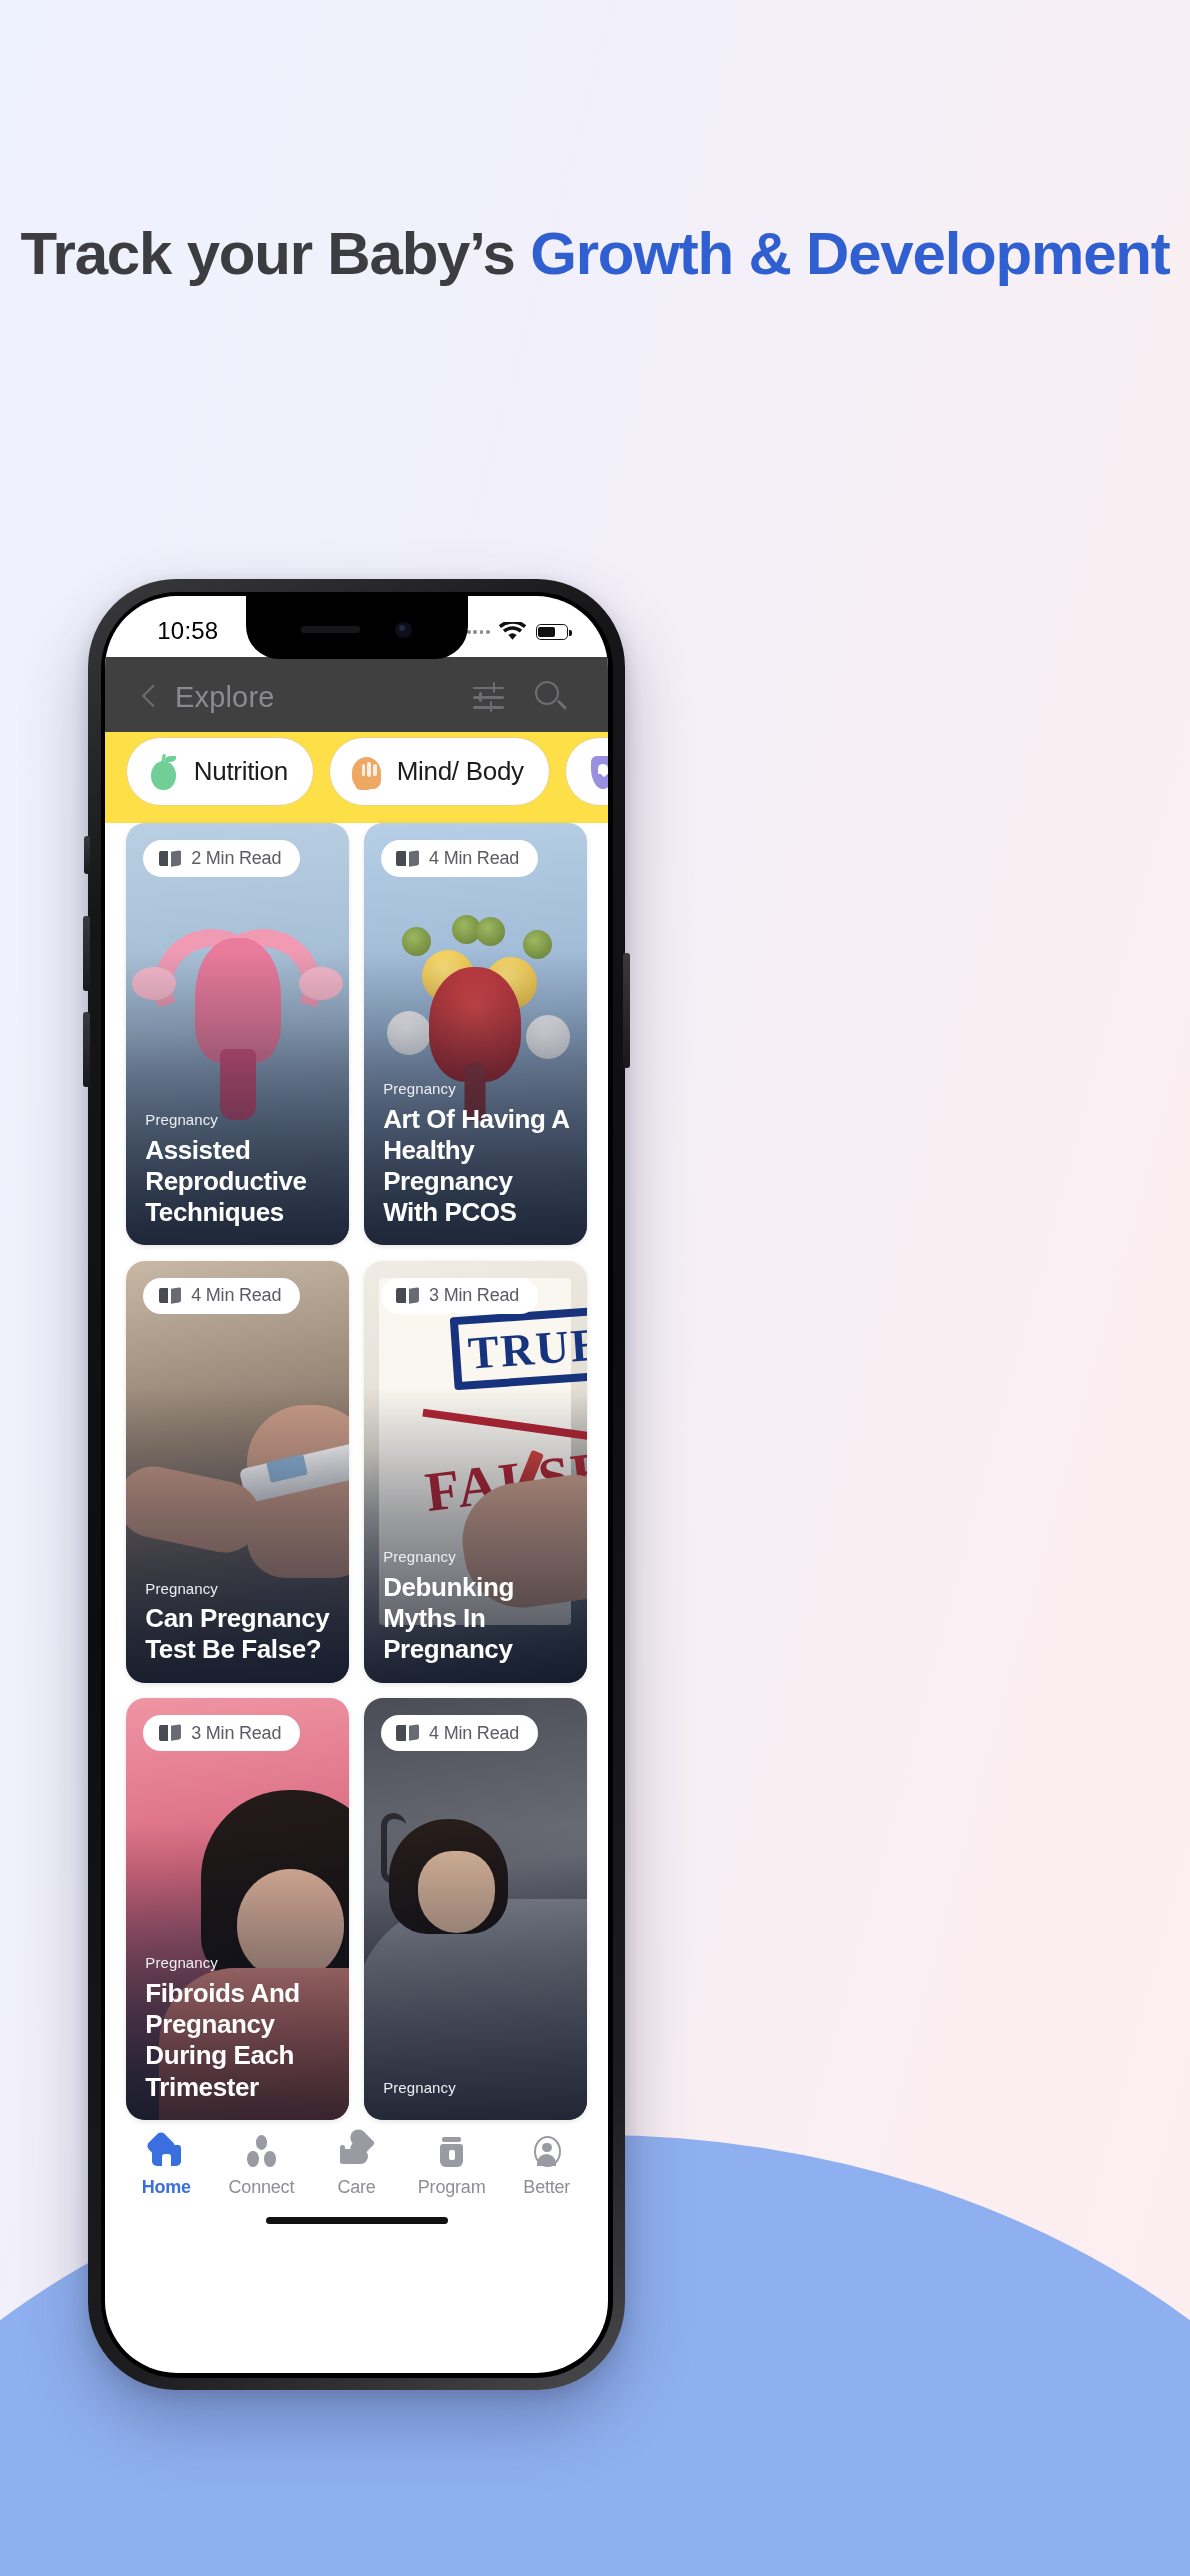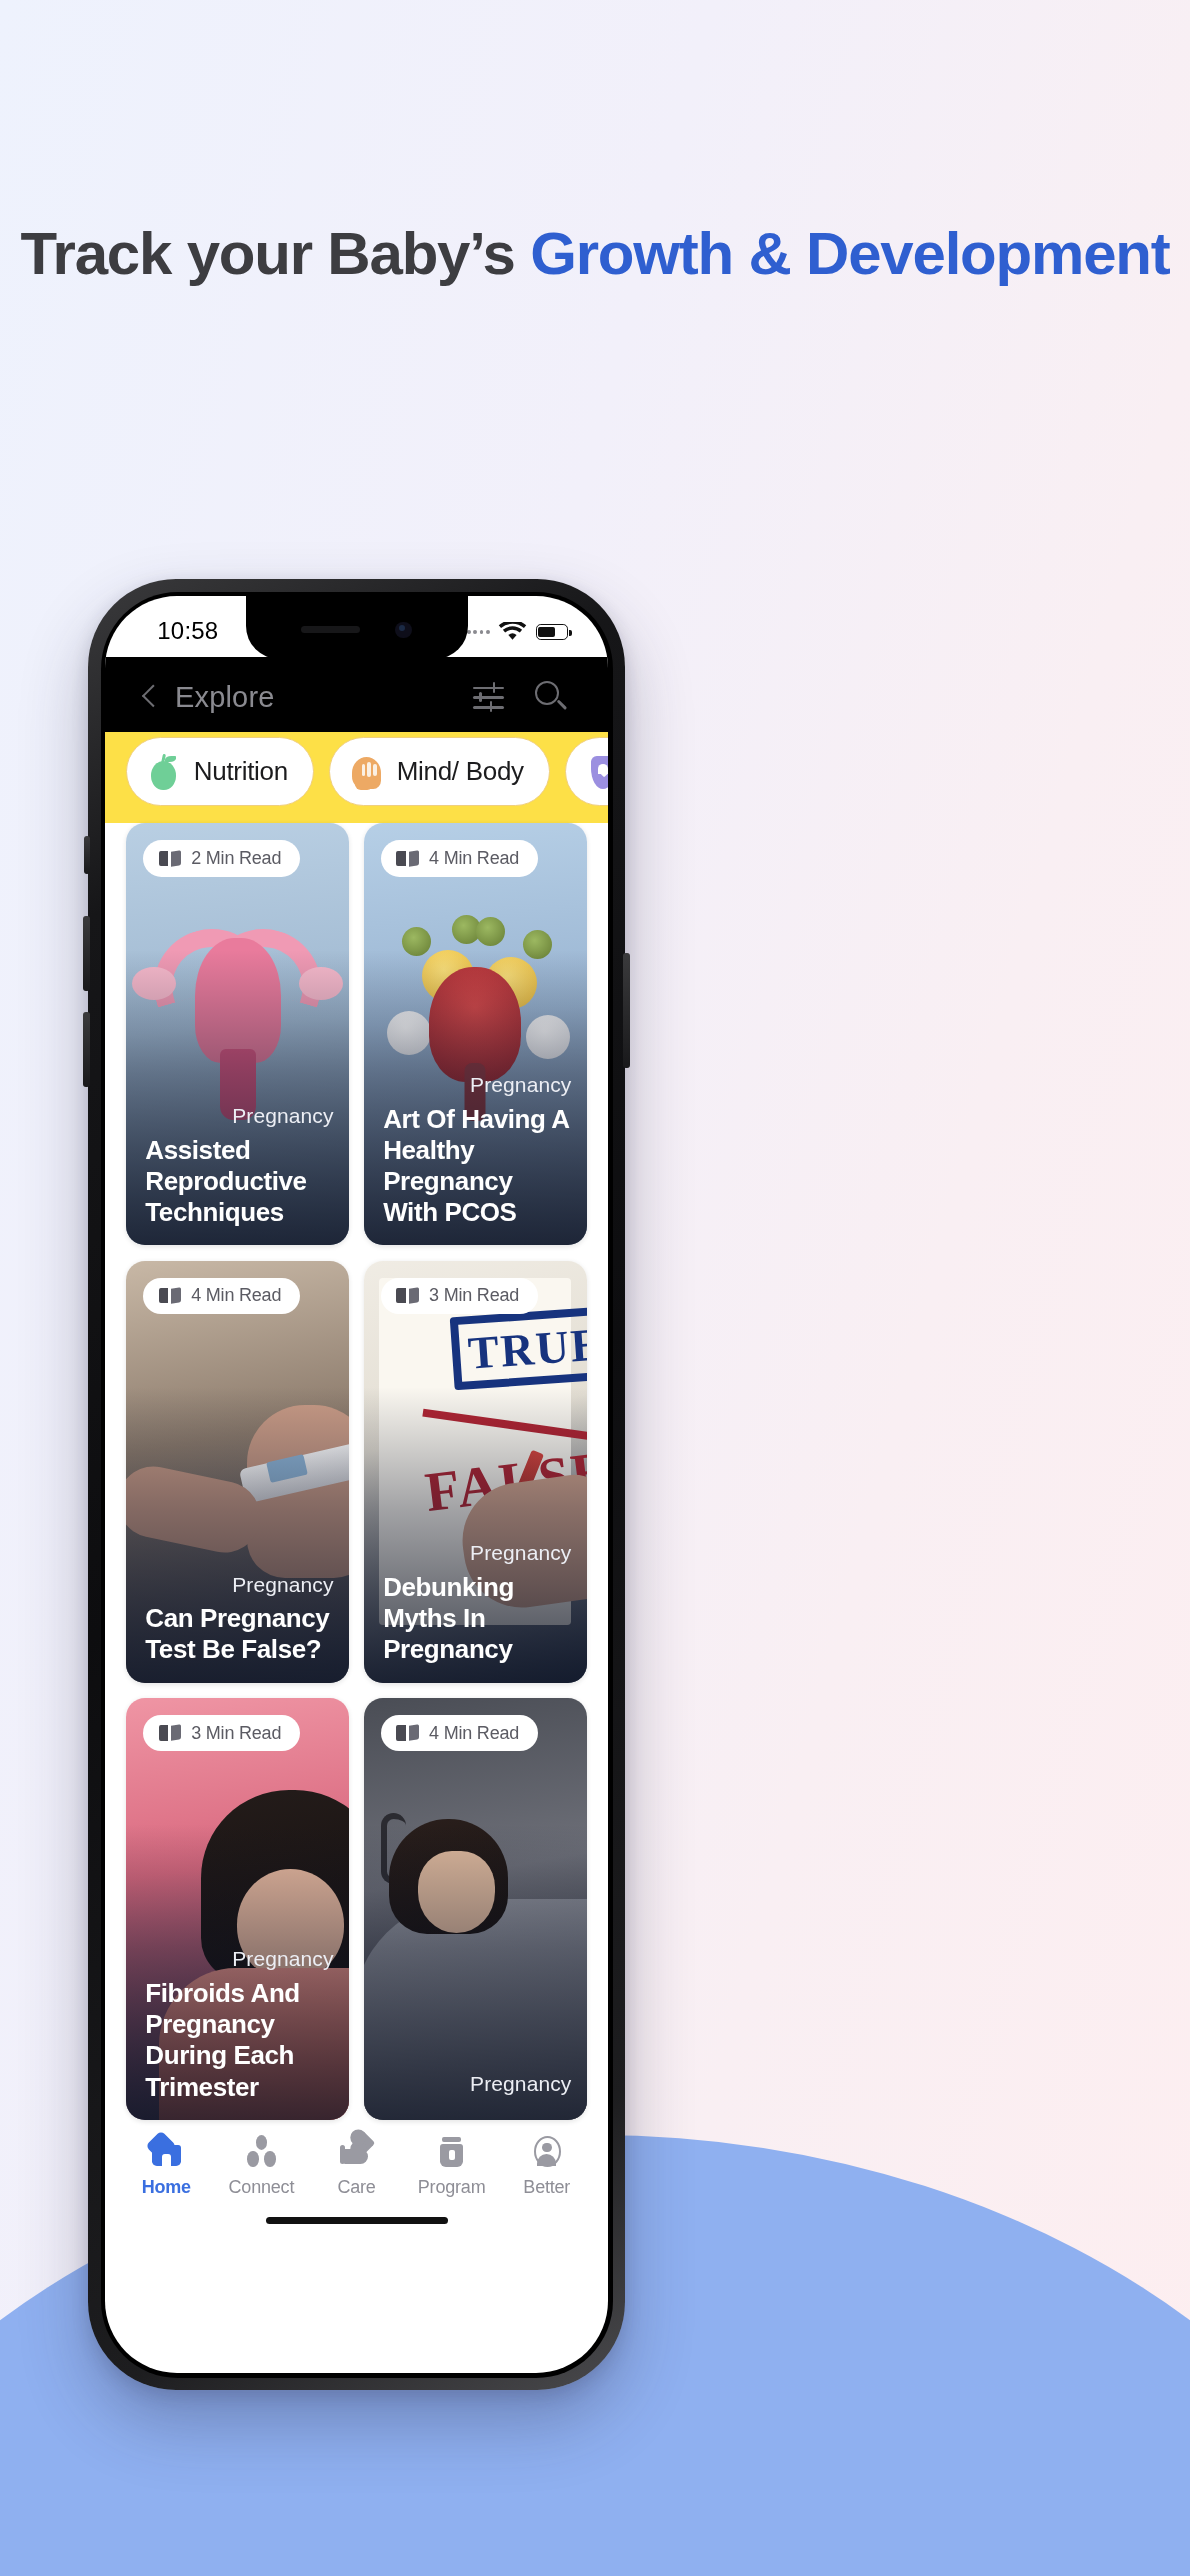--- a/index.html
+++ b/index.html
@@ -69,21 +69,21 @@
     width:222px; height:63px; background:#000;
     border-radius:0 0 33px 33px; z-index:9;
     display:flex; align-items:center; justify-content:center; gap:35px;
   }
   .speaker{ width:59px; height:6.7px; border-radius:4.8px; background:#171719; margin-top:3.8px;}
   .camera{ width:16.3px; height:16.3px; border-radius:50%; background:#0e0e1a; margin-top:3.8px; position:relative;}
   .camera::after{content:"";position:absolute;left:3.8px;top:3.8px;width:5.8px;height:5.8px;border-radius:50%;background:#1b2a45;}
 
   
   .app-header{
-    display:flex; align-items:center; padding:19px 36px 13.4px 31px; background:#000000;
+    display:flex; align-items:center; padding:19px 36px 13.4px 31px; background:#404040;
   }
   .back-chev{ width:29px; height:29px; position:relative; flex:0 0 auto; }
   .back-chev::before{
     content:""; position:absolute; left:8.6px; top:4.8px; width:14.4px; height:14.4px;
     border-left:2.9px solid #6d6d72; border-bottom:2.9px solid #6d6d72;
     transform:rotate(45deg);
   }
   .page-title{ font-size:29px; color:#8a8a90; margin-left:9.6px; letter-spacing:0.2px; }
   .header-spacer{ flex:1; }
   .hdr-icon{ width:42px; height:42px; margin-left:21px; position:relative; flex:0 0 auto; }
@@ -144,21 +144,21 @@
   .badge{
     position:absolute; left:17px; top:17px; display:flex; align-items:center; gap:9.6px;
     background:#fff; border-radius:29px; padding:7.7px 19px 7.7px 15.3px;
   }
   .badge-txt{ font-size:18px; color:#5b5b63; letter-spacing:-0.2px; white-space:nowrap; }
   .ic-book{ width:23px; height:19px; position:relative; flex:0 0 auto; }
   .ic-book i{ position:absolute; top:1.9px; width:9.6px; height:15.3px; background:#4a4a52; }
   .ic-book i.pl{ left:0; border-radius:1.9px 0 0 1.9px; }
   .ic-book i.pr{ left:12.5px; border-radius:0 1.9px 1.9px 0; background:#6a6a74; transform:skewY(-9deg); }
   .card-txt{ position:absolute; left:19px; right:15.3px; bottom:17px; }
-  .card-kicker{ font-size:21px; color:#eceef4; margin-bottom:6.7px; letter-spacing:0.1px;text-align:right; }
+  .card-kicker{ font-size:15px; color:#eceef4; margin-bottom:6.7px; letter-spacing:0.1px; }
   .card-title{ font-size:26px; font-weight:bold; color:#fff; line-height:1.2; letter-spacing:-0.4px; }
 
   
   .art-uterus{ background:linear-gradient(175deg,#b9cfe3 0%,#9fb8d0 48%,#5b6d85 100%); }
   .art-uterus .u-body{ position:absolute; left:50%; top:115px; transform:translateX(-50%);
     width:86px; height:125px; background:#e97b9c; border-radius:46% 46% 30% 30%; }
   .art-uterus .u-stem{ position:absolute; left:50%; top:226px; transform:translateX(-50%);
     width:36px; height:71px; background:#d8557f; border-radius:5.8px 5.8px 13.4px 13.4px; }
   .art-uterus .u-tube{ position:absolute; top:107px; width:115px; height:63px;
     border:18px solid #f09ab4; border-bottom:none; border-radius:105px 105px 0 0; }

